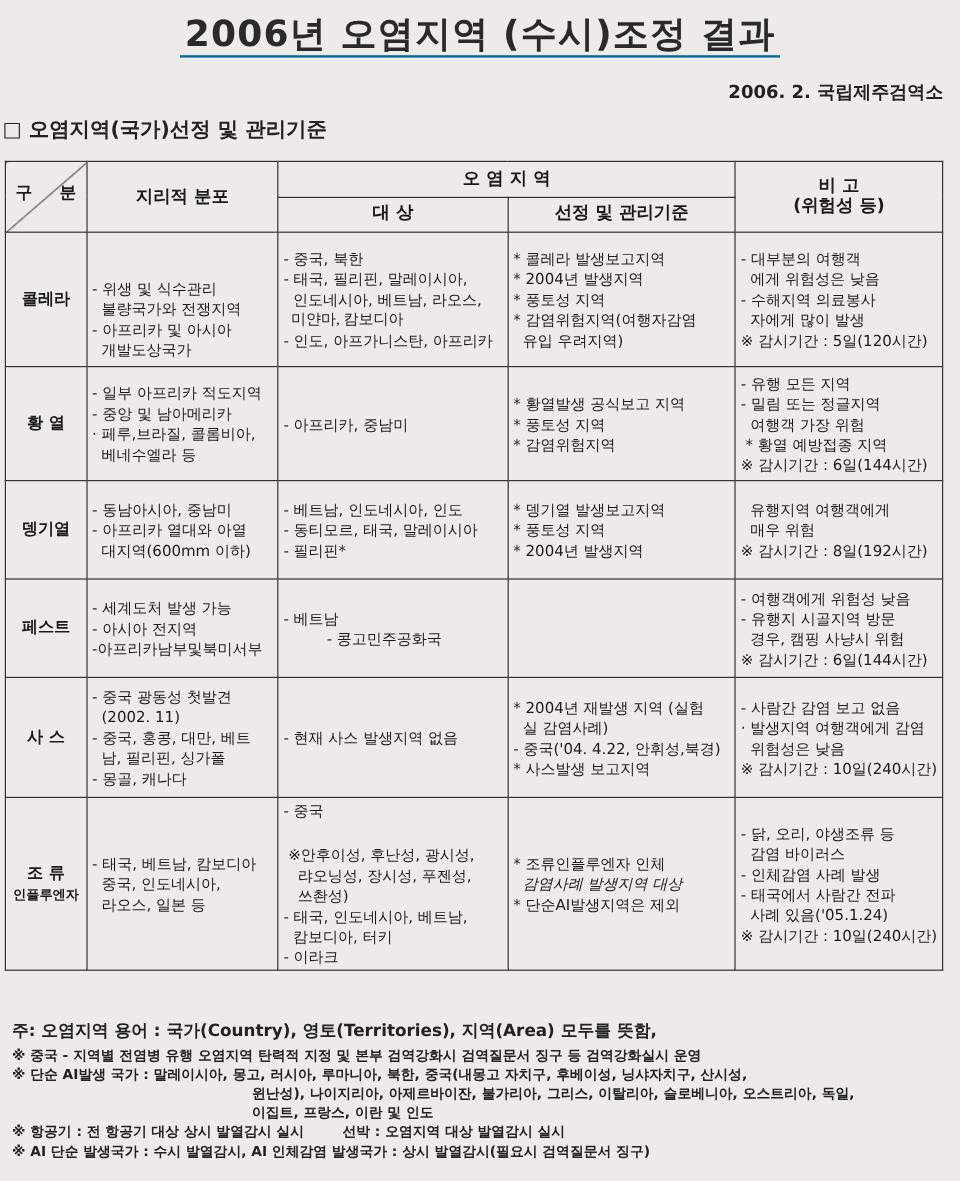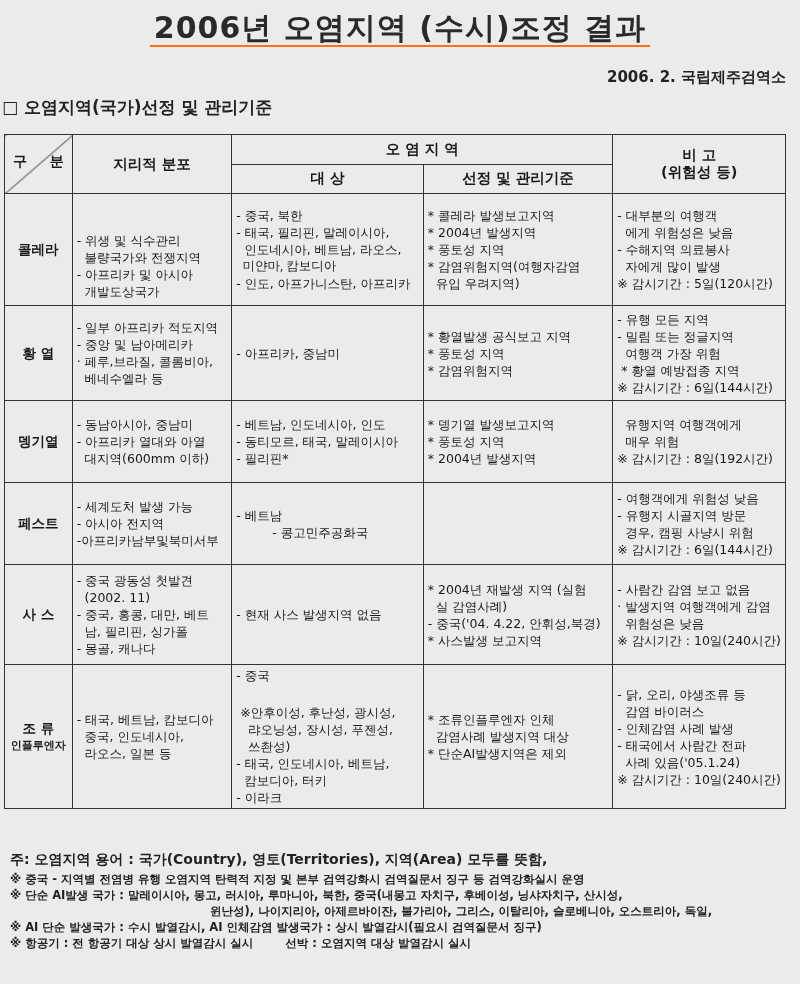--- a/index.html
+++ b/index.html
@@ -7,21 +7,21 @@
     width:800px; height:984px; overflow:hidden;
     background:#ecebe9;
     font-family: "DejaVu Sans", sans-serif;
     color:#1a1a1a;
     position:relative;
   }
   .title {
     position:absolute; left:0; top:8px; width:800px; text-align:center;
     font-size:30px; font-weight:bold; letter-spacing:1px; color:#2a2a2a;
   }
-  .title span { border-bottom:2px solid #f97316; padding:0 4px; }
+  .title span { border-bottom:2px solid #0369a1; padding:0 4px; }
   .dateline {
     position:absolute; right:14px; top:68px; font-size:15px; font-weight:bold; color:#222;
   }
   .section-heading {
     position:absolute; left:2px; top:96px; font-size:17px; font-weight:bold; color:#222;
   }
   table.main {
     position:absolute; left:4px; top:134px; width:782px;
     border-collapse:collapse; font-size:12.5px; line-height:17px;
   }
@@ -213,21 +213,21 @@
           <span class="line" style="white-space: pre;">- 중국</span>
           <span class="line" style="white-space: pre; margin-top: 20px;"> ※안후이성, 후난성, 광시성,</span>
           <span class="line" style="white-space: pre;">   랴오닝성, 장시성, 푸젠성,</span>
           <span class="line" style="white-space: pre;">   쓰촨성)</span>
           <span class="line" style="white-space: pre;">- 태국, 인도네시아, 베트남,</span>
           <span class="line" style="white-space: pre;">  캄보디아, 터키</span>
           <span class="line" style="white-space: pre;">- 이라크</span>
         </td>
         <td class="list">
           <span class="line" style="white-space: pre;">* 조류인플루엔자 인체</span>
-          <span class="line" style="white-space: pre;">  감염사례 발생지역 대상</span>
+          <span class="line" style="white-space: pre; font-style: italic;">  감염사례 발생지역 대상</span>
           <span class="line" style="white-space: pre;">* 단순AI발생지역은 제외</span>
         </td>
         <td class="list">
           <span class="line" style="white-space: pre;">- 닭, 오리, 야생조류 등</span>
           <span class="line" style="white-space: pre;">  감염 바이러스</span>
           <span class="line" style="white-space: pre;">- 인체감염 사례 발생</span>
           <span class="line" style="white-space: pre;">- 태국에서 사람간 전파</span>
           <span class="line" style="white-space: pre;">  사례 있음('05.1.24)</span>
           <span class="line" style="white-space: pre;">※ 감시기간 : 10일(240시간)</span>
         </td>
@@ -235,16 +235,17 @@
     </tbody>
 </table>
 
 <div class="notes">
   <div class="first">주: 오염지역 용어 : 국가(Country), 영토(Territories), 지역(Area) 모두를 뜻함,</div>
   <div class="n">※ 중국 - 지역별 전염병 유행 오염지역 탄력적 지정 및 본부 검역강화시 검역질문서 징구 등 검역강화실시 운영</div>
   <div class="n">
     <span>※ 단순 AI발생 국가 :</span>
     <span>말레이시아, 몽고, 러시아, 루마니아, 북한, 중국(내몽고 자치구, 후베이성, 닝샤자치구, 산시성,</span>
     <span class="indent">윈난성), 나이지리아, 아제르바이잔, 불가리아, 그리스, 이탈리아, 슬로베니아, 오스트리아, 독일,</span>
+    <span class="indent">이집트, 프랑스, 이란 및 인도</span>
   </div>
+  <div class="n" style="white-space:pre">※ 항공기 : 전 항공기 대상 상시 발열감시 실시        선박 : 오염지역 대상 발열감시 실시</div>
   <div class="n">※ AI 단순 발생국가 : 수시 발열감시, AI 인체감염 발생국가 : 상시 발열감시(필요시 검역질문서 징구)</div>
-  <div class="n" style="white-space:pre">※ 항공기 : 전 항공기 대상 상시 발열감시 실시        선박 : 오염지역 대상 발열감시 실시</div>
 </div>
 
 </body></html>

